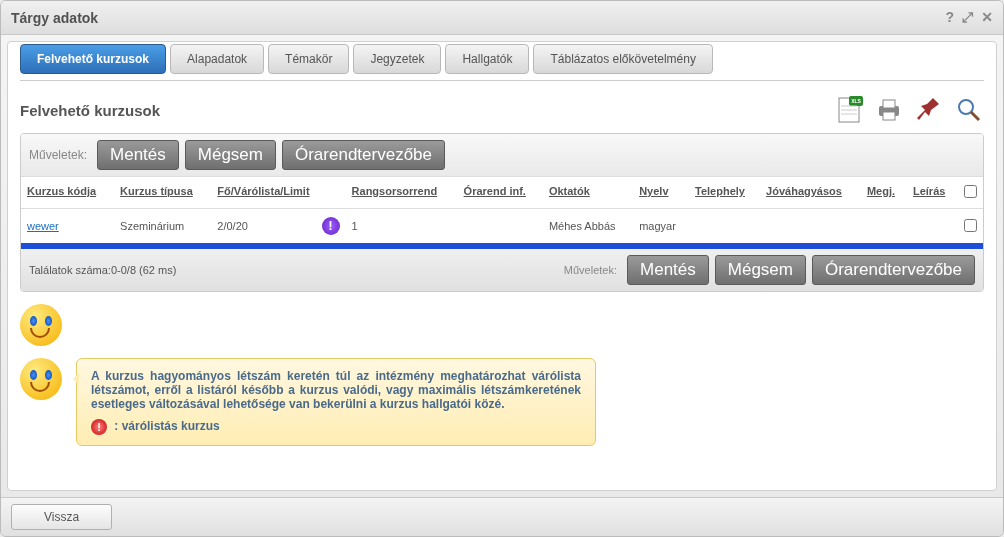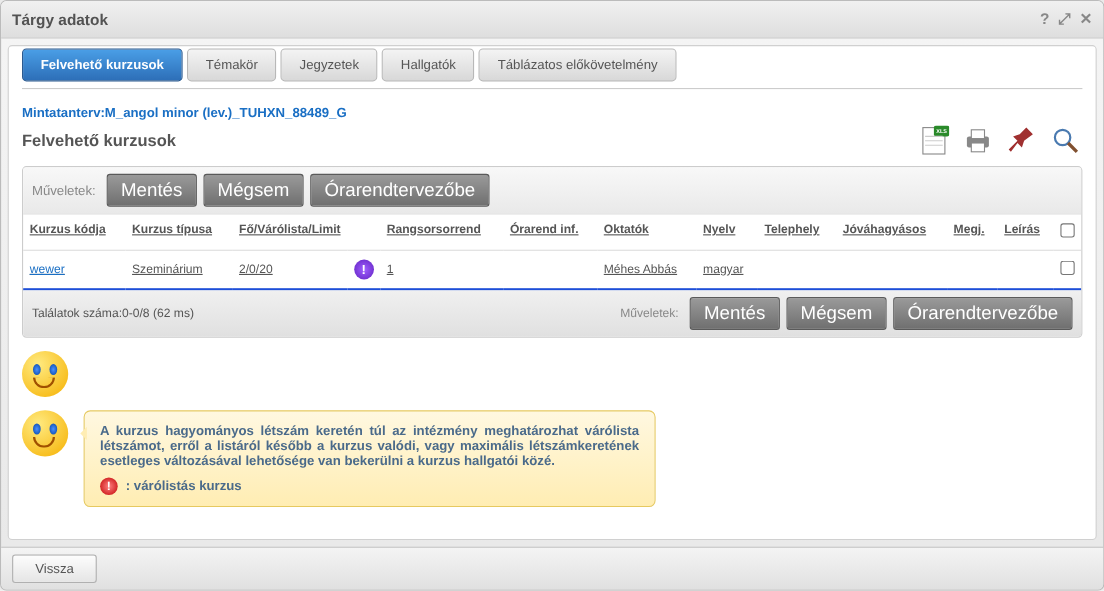--- a/index.html
+++ b/index.html
@@ -19,63 +19,63 @@
     .section-row { display: flex; align-items: center; justify-content: space-between; margin-bottom: 8px; }
     .section-title { font-weight: bold; font-size: 15px; color: #555; }
     .icons { display: flex; gap: 10px; align-items: center; }
     .icon-btn { width: 30px; height: 30px; display: flex; align-items: center; justify-content: center; cursor: pointer; }
     .table-container { border: 1px solid #ccc; border-radius: 4px; overflow: hidden; margin-bottom: 10px; }
     .ops-bar { background: linear-gradient(#f8f8f8, #e9e9e9); padding: 6px 8px; display: flex; align-items: center; gap: 6px; border-bottom: 1px solid #ddd; }
     .ops-label { color: #888; margin-right: 4px; }
     .btn { padding: 4px 12px; background: linear-gradient(#9a9a9a, #6f6f6f); color: #fff; border: 1px solid #5a5a5a; border-radius: 3px; font-size: 17px; cursor: pointer; }
     table { width: 100%; border-collapse: collapse; font-size: 11px; }
     th { text-align: left; padding: 8px 6px; color: #555; font-weight: bold; border-bottom: 1px solid #ddd; vertical-align: top; text-decoration: underline; }
-    td { padding: 8px 6px; border-bottom: 2px solid #1d4ed8; color: #555; text-decoration: underline; }
+    td { padding: 8px 6px; border-bottom: 6px solid #1d4ed8; color: #555; }
     td a { color: #1a6fc4; text-decoration: underline; }
     .checkbox-cell { text-align: center; width: 24px; }
     .warn-icon { display: inline-flex; width: 18px; height: 18px; border-radius: 50%; background: radial-gradient(#a060ff, #6020c0); align-items: center; justify-content: center; color: #fff; font-weight: bold; font-size: 12px; }
     .footer-bar { background: linear-gradient(#f0f0f0, #e0e0e0); padding: 6px 8px; display: flex; align-items: center; font-size: 11px; color: #555; }
     .footer-bar .right { margin-left: auto; display: flex; align-items: center; gap: 6px; }
     .info-box { display: flex; gap: 14px; align-items: flex-start; margin: 12px 0; }
     .smiley { width: 42px; height: 42px; border-radius: 50%; background: radial-gradient(circle at 35% 30%, #ffea80, #f5b000); position: relative; flex-shrink: 0; }
     .smiley::before, .smiley::after { content: ''; position: absolute; width: 7px; height: 10px; background: radial-gradient(#4a90ff, #0040a0); border-radius: 50%; top: 12px; }
     .smiley::before { left: 10px; }
     .smiley::after { right: 10px; }
     .smiley-mouth { position: absolute; width: 20px; height: 10px; border: 2px solid #a05000; border-top: none; border-radius: 0 0 20px 20px; bottom: 8px; left: 10px; }
     .bubble { background: linear-gradient(#fff8e1, #ffedb3); border: 1px solid #e6c960; border-radius: 6px; padding: 10px 14px; color: #4a6a8a; font-weight: bold; font-size: 12px; max-width: 520px; text-align: justify; position: relative; }
     .bubble::before { content: ''; position: absolute; left: -10px; top: 14px; border: 6px solid transparent; border-right-color: #ffedb3; }
     .legend-icon { display: inline-flex; width: 16px; height: 16px; border-radius: 50%; background: radial-gradient(#ff8080, #c00000); align-items: center; justify-content: center; color: #fff; font-weight: bold; font-size: 11px; margin-right: 4px; vertical-align: middle; }
     .bottom-bar { background: linear-gradient(#f4f4f4, #e0e0e0); border-top: 1px solid #c8c8c8; padding: 6px 10px; display: flex; }
-    .back-btn { padding: 5px 20px; background: linear-gradient(#fdfdfd, #e5e5e5); border: 1px solid #b0b0b0; border-radius: 3px; color: #555; font-size: 12px; cursor: pointer; }
+    .back-btn { padding: 5px 32px; background: linear-gradient(#fdfdfd, #e5e5e5); border: 1px solid #b0b0b0; border-radius: 3px; color: #555; font-size: 12px; cursor: pointer; }
   </style>
 </head>
 <body>
 
 <div class="dialog">
   <div class="dialog-header">
     <div class="dialog-title">Tárgy adatok</div>
     <div class="dialog-controls">
       <span>?</span>
       <span>⤢</span>
       <span>✕</span>
     </div>
   </div>
 
   <div class="content">
     <div class="tabs">
       <div class="tab active">Felvehető kurzusok</div>
+      <div class="tab">Alapadatok</div>
       <div class="tab">Témakör</div>
       <div class="tab">Jegyzetek</div>
       <div class="tab">Hallgatók</div>
       <div class="tab">Táblázatos előkövetelmény</div>
     </div>
     <hr class="sep">
 
     <div class="breadcrumb">
-      <div>Mintatanterv:M_angol minor (lev.)_TUHXN_88489_G</div>
     </div>
 
     <div class="section-row">
       <div class="section-title">Felvehető kurzusok</div>
       <div class="icons">
         <div class="icon-btn">
           <svg width="28" height="28" viewBox="0 0 28 28">
               <rect x="4" y="2" width="20" height="24" fill="#fff" stroke="#888"></rect>
               <rect x="14" y="0" width="14" height="10" rx="2" fill="#2a8a2a"></rect>
               <text x="21" y="7" font-size="5" fill="#fff" text-anchor="middle" font-weight="bold">XLS</text>

